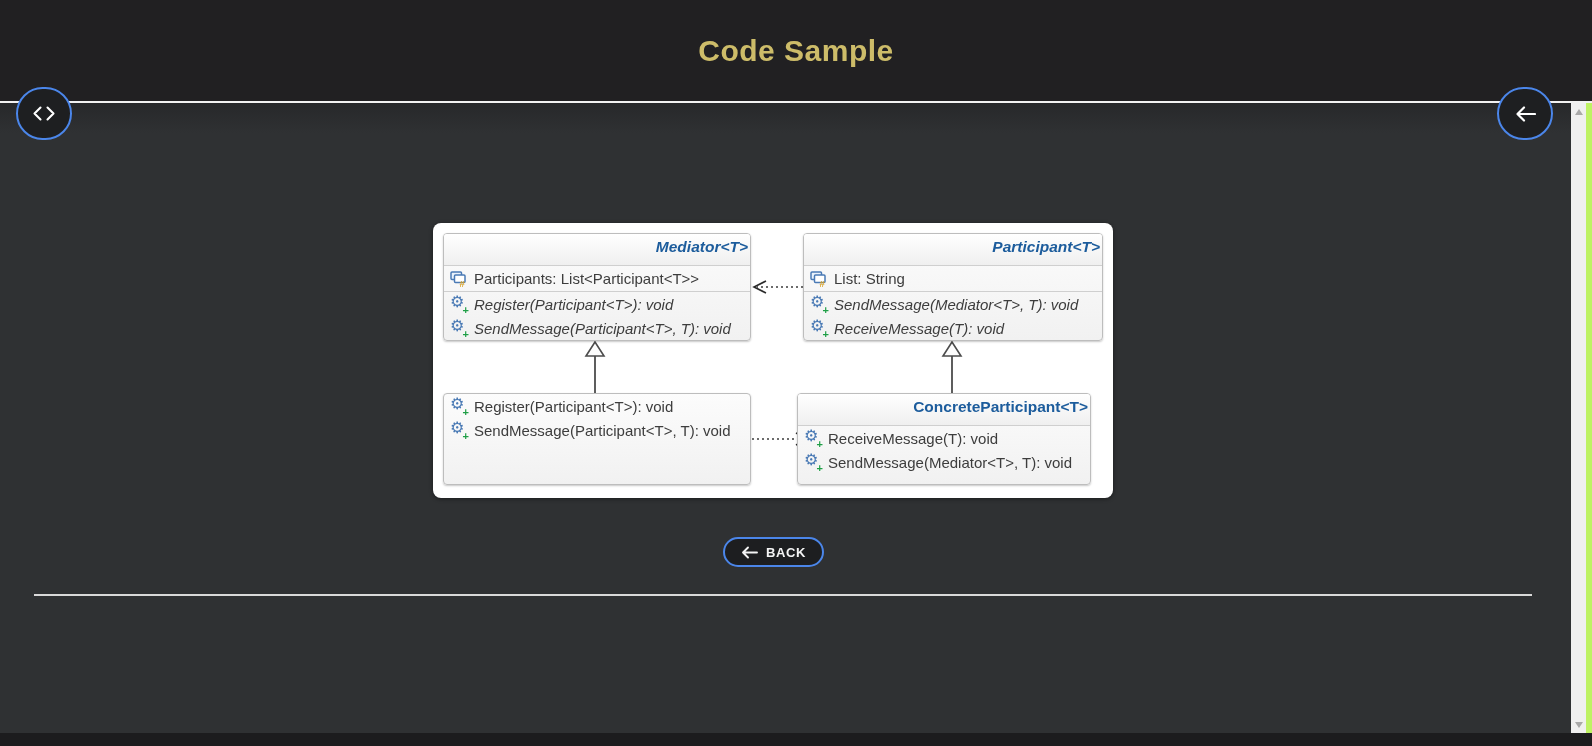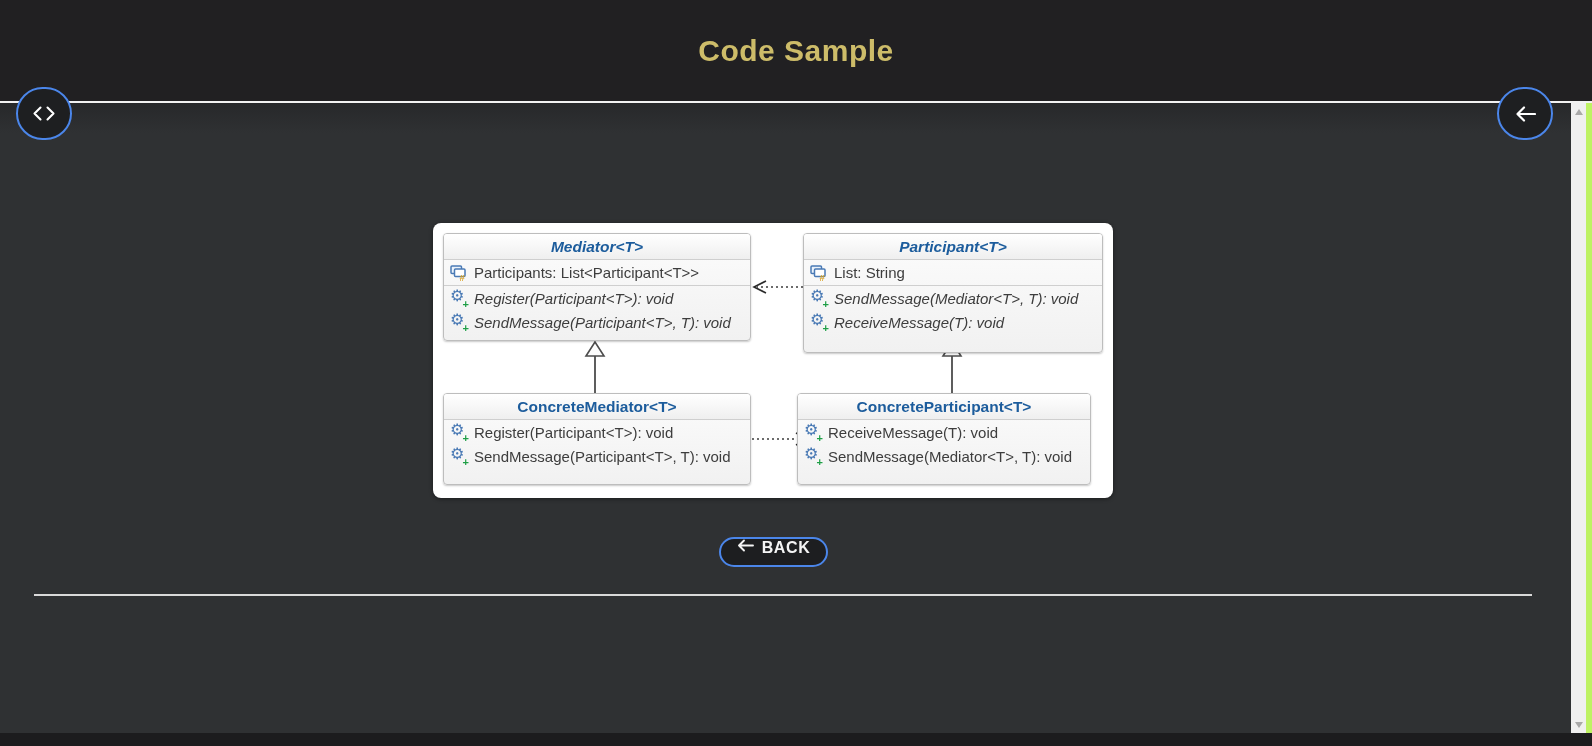--- a/index.html
+++ b/index.html
@@ -25,41 +25,41 @@
   .fab-right { right:39px; top:87px; }
 
   
   .diagram-panel { position:absolute; left:433px; top:120px; width:680px; height:275px;
     background:#ffffff; border-radius:8px; box-shadow:0 1px 4px rgba(0,0,0,0.45); z-index:3; }
   .connectors { position:absolute; left:0; top:0; width:680px; height:275px; }
 
   .uml-class { position:absolute; background:linear-gradient(#fcfcfc,#f1f1f1);
     border:1px solid #bdbdbd; border-radius:4px; box-shadow:0 1px 2px rgba(0,0,0,0.22);
     overflow:hidden; font-size:15px; color:#3d3d3d; }
-  .uml-title { text-align:center; font-weight:bold; color:#1c5c9c; font-size:15.5px;
-    padding:4px 2px 3px 2px; border-bottom:1px solid #cfcfcf;
+  .uml-title { text-align:right; font-weight:bold; color:#1c5c9c; font-size:15.5px;
+    padding:4px 2px 9px 2px; border-bottom:1px solid #cfcfcf;
     background:linear-gradient(#ffffff,#efefef); }
   .uml-class.abstract .uml-title { font-style:italic; }
   .uml-row { display:flex; align-items:center; gap:6px; padding:3px 6px; white-space:nowrap; }
   .uml-prop { padding:4px 6px; border-bottom:1px solid #cfcfcf; }
   .uml-class.abstract .uml-methods .uml-label { font-style:italic; }
 
   .prop-icon { display:inline-flex; width:18px; height:16px; flex:0 0 18px; }
   .gear-wrap { position:relative; width:18px; height:18px; flex:0 0 18px; }
   .gear { position:absolute; left:0; top:-2px; font-family:"DejaVu Sans", sans-serif;
     font-size:16px; color:#4a7ab5; line-height:18px; }
   .gear-plus { position:absolute; right:-1px; bottom:-3px; font-size:11px; font-weight:bold;
     color:#1f9e46; line-height:11px; text-shadow:0 0 2px #ffffff, 0 0 2px #ffffff; }
 
   
   .actions { position:absolute; left:0; top:434px; width:1547px; display:flex;
     justify-content:center; gap:13px; z-index:3; }
-  .pill-btn { display:flex; align-items:flex-start; gap:8px; height:30px; padding:0 16px;
+  .pill-btn { display:flex; align-items:center; gap:8px; height:30px; padding:0 16px;
     border-radius:15px; border:2px solid #4b86ea; background:#1d1e20; color:#f4f4f4;
-    font-family:"Liberation Sans", sans-serif; font-size:16px; font-weight:600;
+    font-family:"Liberation Sans", sans-serif; font-size:13px; font-weight:600;
     letter-spacing:0.6px; cursor:pointer; }
 
   .divider { position:absolute; left:34px; top:491px; width:1498px; height:2px;
     background:#d9d9d9; z-index:3; border:none; }
 
   
   .scrollbar { position:absolute; right:6px; top:103px; width:15px; height:630px;
     background:#f0f0f0; z-index:4; }
   .sb-btn { position:absolute; left:0; width:15px; height:17px; display:flex;
     align-items:center; justify-content:center; cursor:pointer; }
@@ -124,21 +124,21 @@
           <div class="uml-row">
             <span class="gear-wrap">
                 <span class="gear">⚙</span>
                 <span class="gear-plus">+</span>
               </span>
             <span class="uml-label">SendMessage(Participant&lt;T&gt;, T): void</span>
           </div>
         </div>
       </div>
 
-      <div class="uml-class abstract" style="left:370px; top:10px; width:300px; height:120px;">
+      <div class="uml-class abstract" style="left:370px; top:10px; width:300px; height:108px;">
         <div class="uml-title">Participant&lt;T&gt;</div>
         <div class="uml-row uml-prop">
           <span class="prop-icon">
             <svg width="18" height="16" viewBox="0 0 18 16">
               <rect x="1" y="1" width="10.5" height="7.5" rx="1" fill="#eaf2fb" stroke="#4a7ab5" stroke-width="1.5"></rect>
               <rect x="4.5" y="4" width="10.5" height="7.5" rx="1" fill="#ffffff" stroke="#4a7ab5" stroke-width="1.5"></rect>
               <text x="9.5" y="15.5" font-size="9.5" font-weight="bold" fill="#d99f1b">#</text>
             </svg>
           </span>
           <span class="uml-label">List: String</span>
@@ -155,21 +155,20 @@
             <span class="gear-wrap">
                 <span class="gear">⚙</span>
                 <span class="gear-plus">+</span>
               </span>
             <span class="uml-label">ReceiveMessage(T): void</span>
           </div>
         </div>
       </div>
 
       <div class="uml-class" style="left:10px; top:170px; width:308px; height:92px;">
-        <div class="uml-title">ConcreteMediator&lt;T&gt;</div>
         <div class="uml-methods">
           <div class="uml-row">
             <span class="gear-wrap">
                 <span class="gear">⚙</span>
                 <span class="gear-plus">+</span>
               </span>
             <span class="uml-label">Register(Participant&lt;T&gt;): void</span>
           </div>
           <div class="uml-row">
             <span class="gear-wrap">

